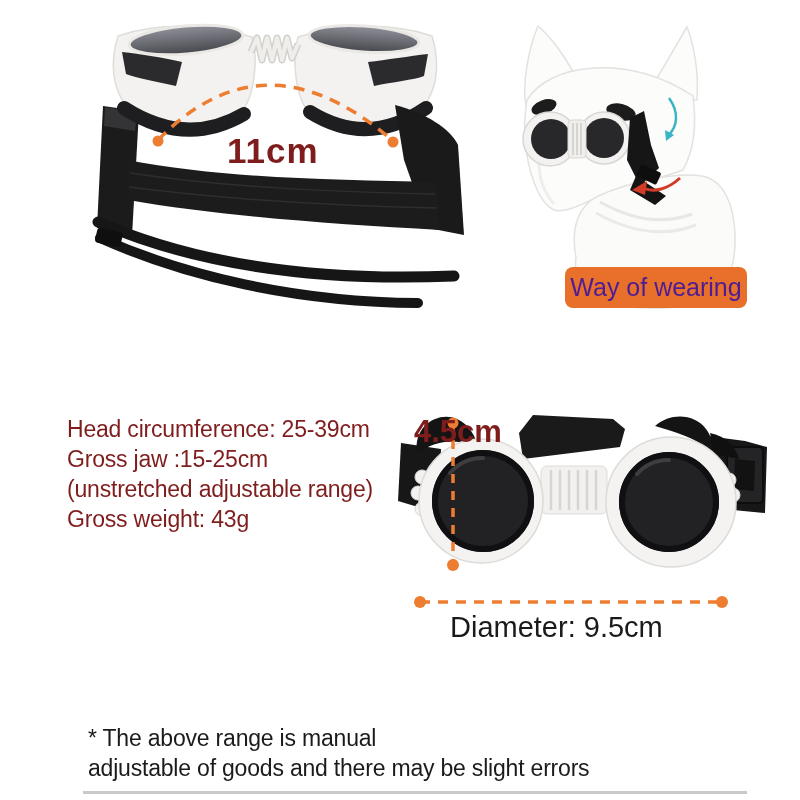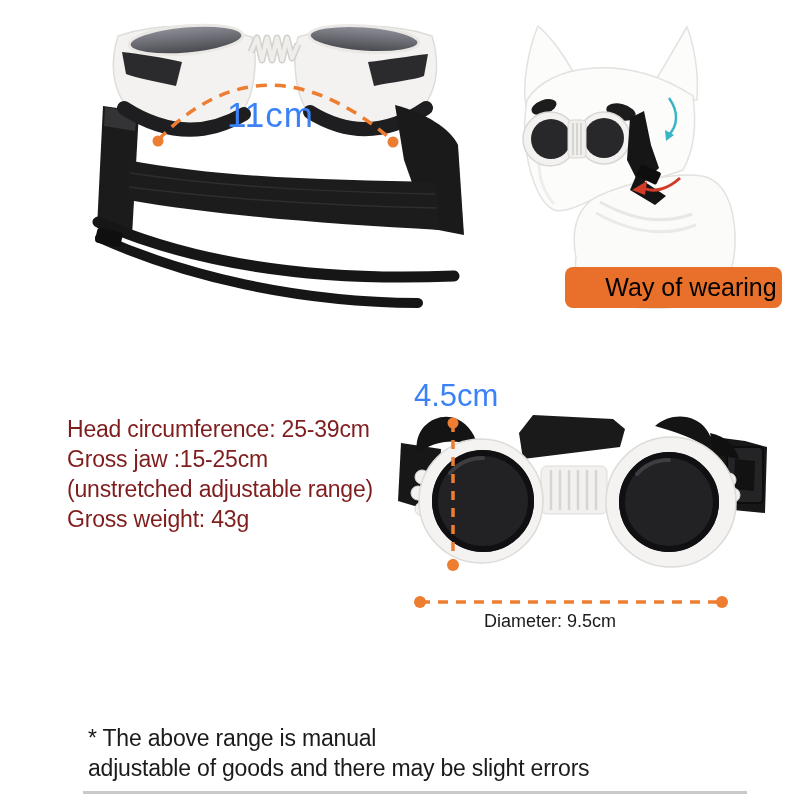--- a/index.html
+++ b/index.html
@@ -3,32 +3,32 @@
 <meta charset="utf-8">
 <style>
   html,body{margin:0;padding:0;background:#ffffff;}
   .canvas{
     position:relative;width:800px;height:800px;background:#ffffff;overflow:hidden;
     font-family:"Liberation Sans","DejaVu Sans",sans-serif;color:#1a1a1a;
   }
   .photo{position:absolute;}
   .photo svg{display:block;width:100%;height:100%;}
   .measure-label{
-    position:absolute;color:#3b82f6;font-weight:normal;line-height:1;white-space:nowrap;
+    position:absolute;color:#7f1d1d;font-weight:bold;line-height:1;white-space:nowrap;margin-top:36px;
   }
   #label-11cm{left:227px;top:97px;font-size:35px;letter-spacing:1px;}
   #label-45cm{left:414px;top:380px;font-size:31px;text-align:center;}
   #label-diameter{
     position:absolute;left:450px;top:611px;width:200px;text-align:center;
-    font-size:18px;color:#1a1a1a;white-space:nowrap;
+    font-size:29px;color:#1a1a1a;white-space:nowrap;
   }
   .badge{
     position:absolute;left:565px;top:267px;width:182px;height:41px;border-radius:8px;
-    background:#E8702A;color:#000000;display:flex;align-items:center;justify-content:center;
-    font-size:25px;font-weight:500;white-space:nowrap;padding-left:35px;
+    background:#E8702A;color:#4c1d95;display:flex;align-items:center;justify-content:center;
+    font-size:25px;font-weight:500;white-space:nowrap;
   }
   .specs{
     position:absolute;left:67px;top:414px;font-size:23px;line-height:30px;
     color:#7f1d1d;white-space:nowrap;letter-spacing:-0.2px;
   }
   .disclaimer{
     position:absolute;left:88px;top:723px;font-size:23px;line-height:30px;
     color:#1b1b1b;white-space:nowrap;letter-spacing:-0.2px;
   }
   .bottom-rule{

